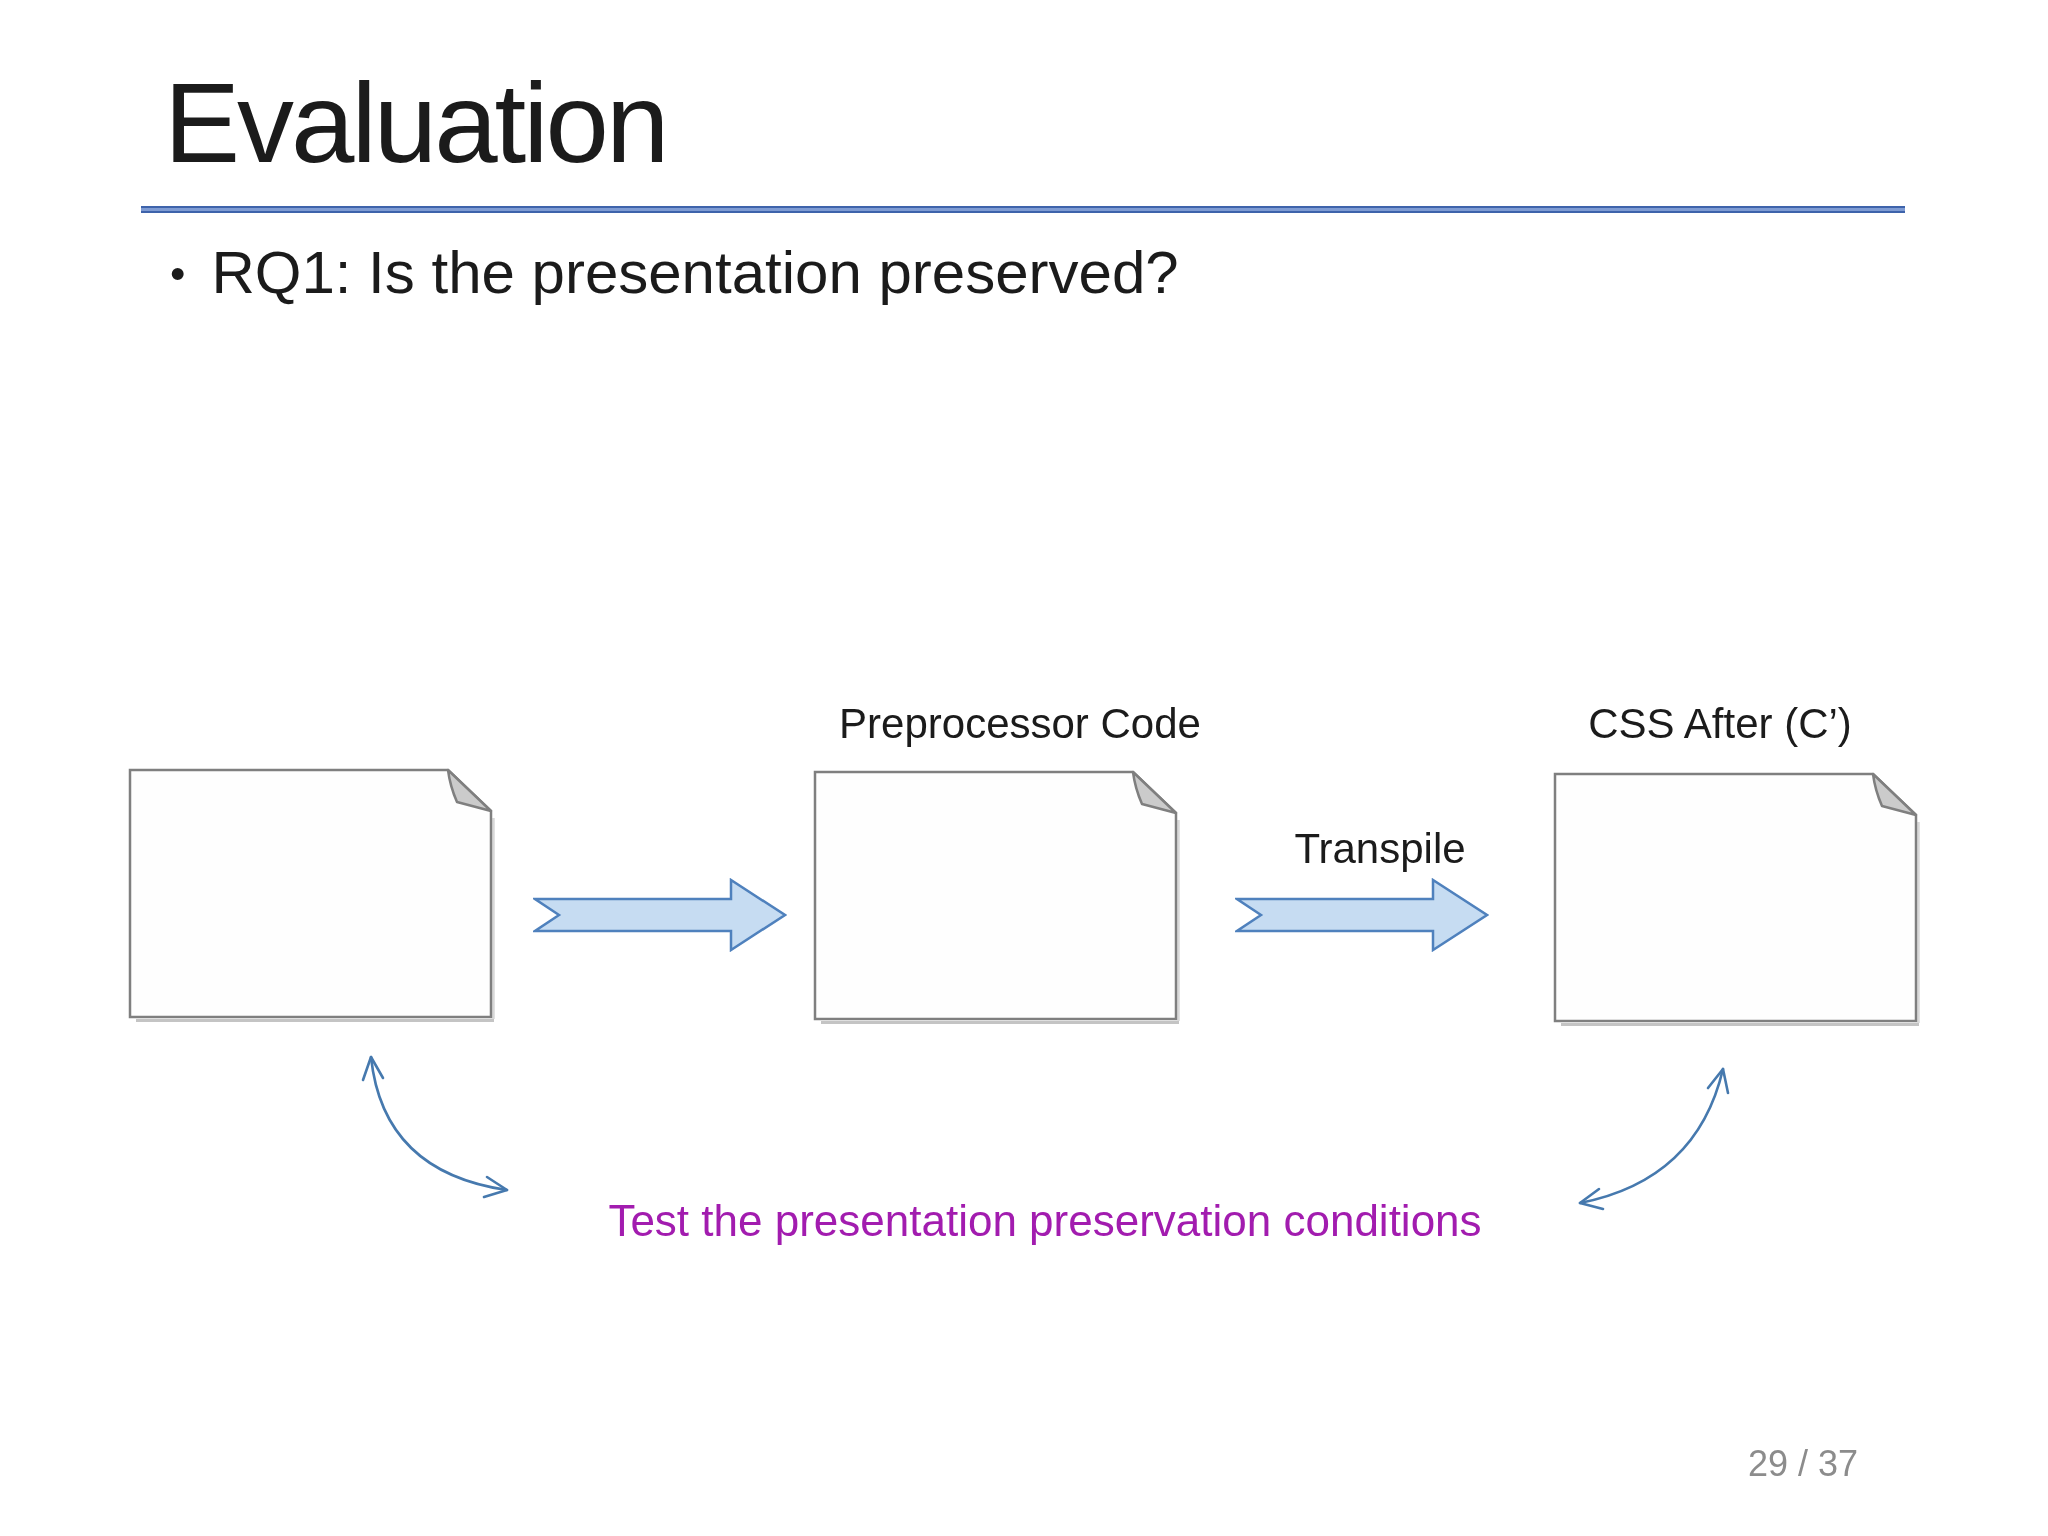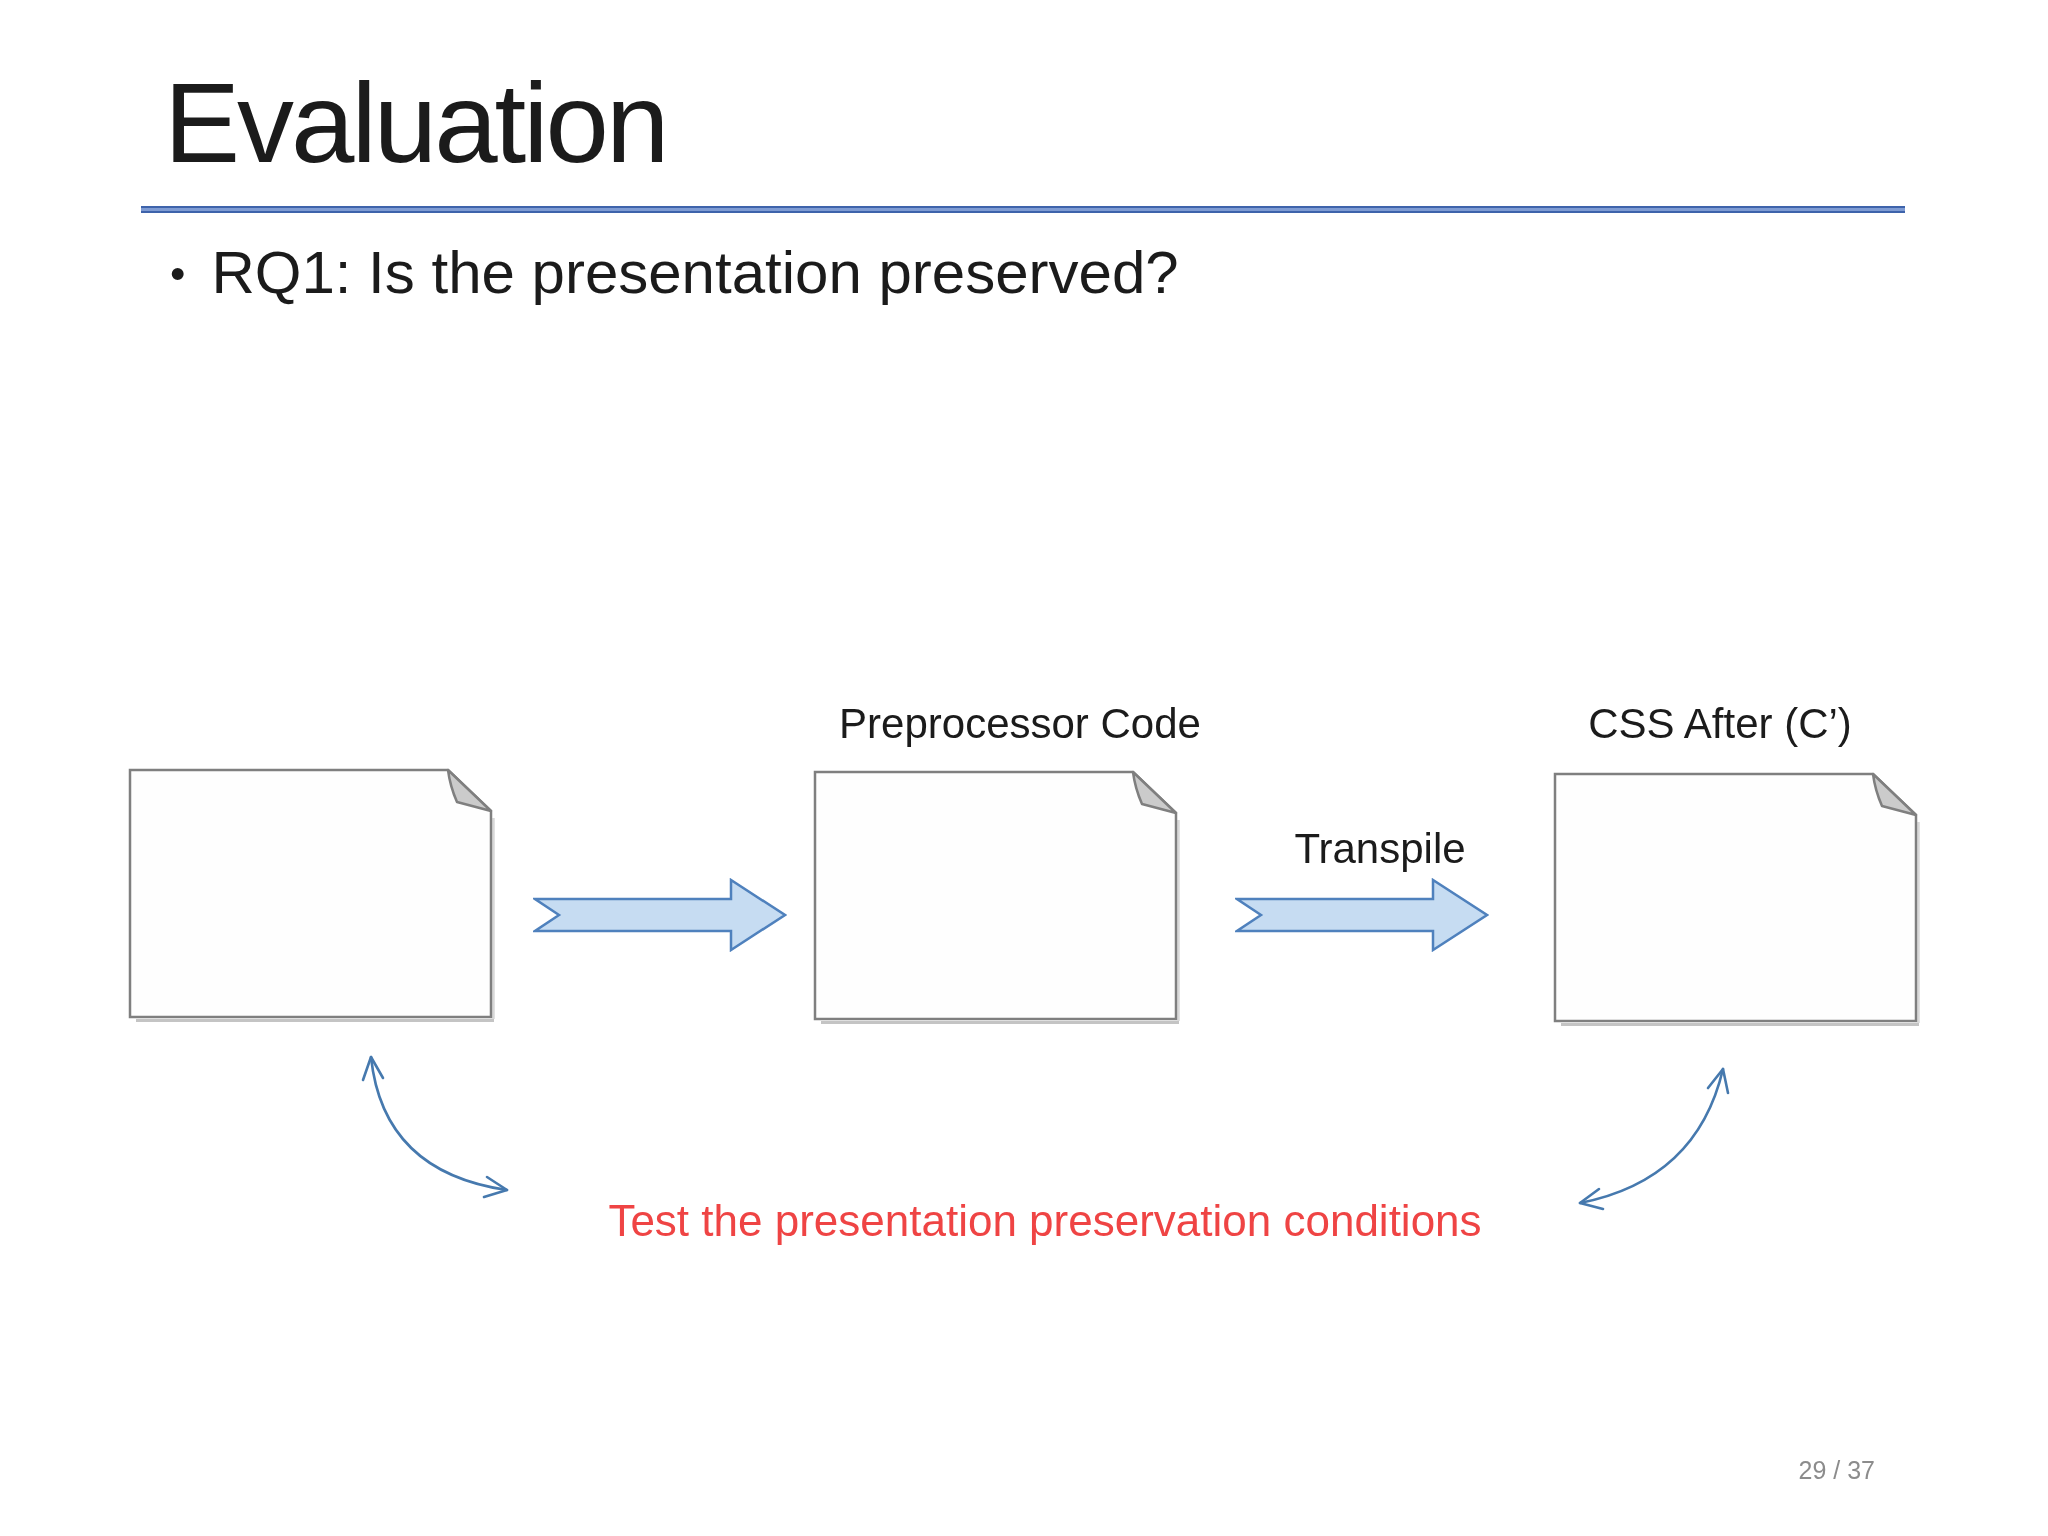--- a/index.html
+++ b/index.html
@@ -47,28 +47,27 @@
   .arrow-label{
     top:826px;height:46px;
     font-size:42px;line-height:46px;
     text-align:center;white-space:nowrap;
     color:#1b1b1b;
   }
   .note-text{
     left:545px;top:1196px;width:1000px;
     font-size:44px;line-height:1.15;
     text-align:center;white-space:nowrap;
-    color:#ef4444;
+    color:#a21caf;
   }
   .page-number{
-    right:160px;top:1444px;
-    font-size:25px;line-height:1.1;
+    right:177px;top:1444px;
+    font-size:36px;line-height:1.1;
     color:#8c8c8c;
     white-space:nowrap;
-    margin-top:13px;
   }
   svg{display:block;}
 </style>
 </head>
 <body>
 
 <div class="slide">
 
   <div class="abs slide-title">Evaluation</div>
 

